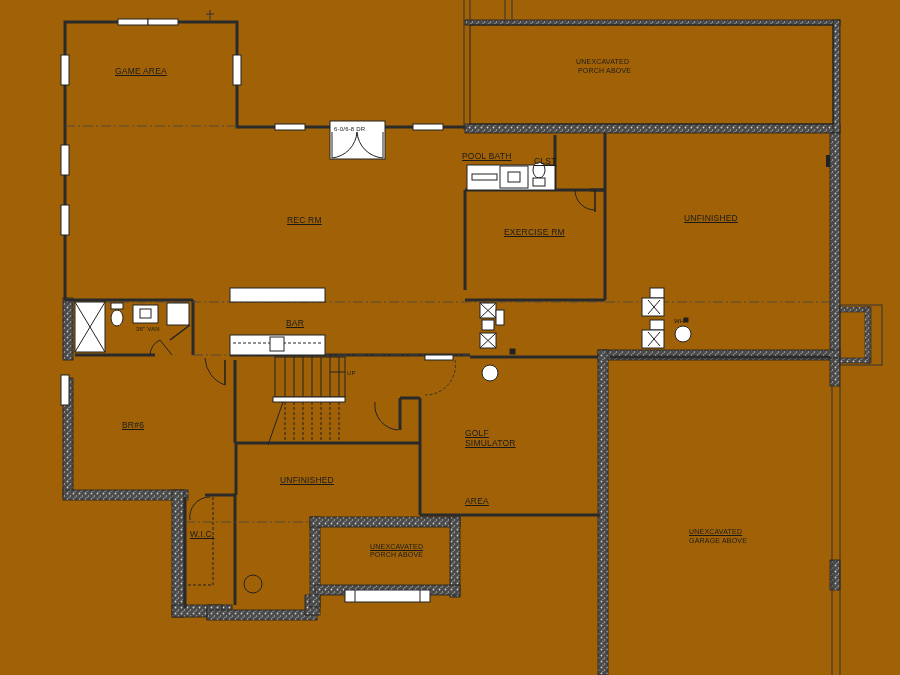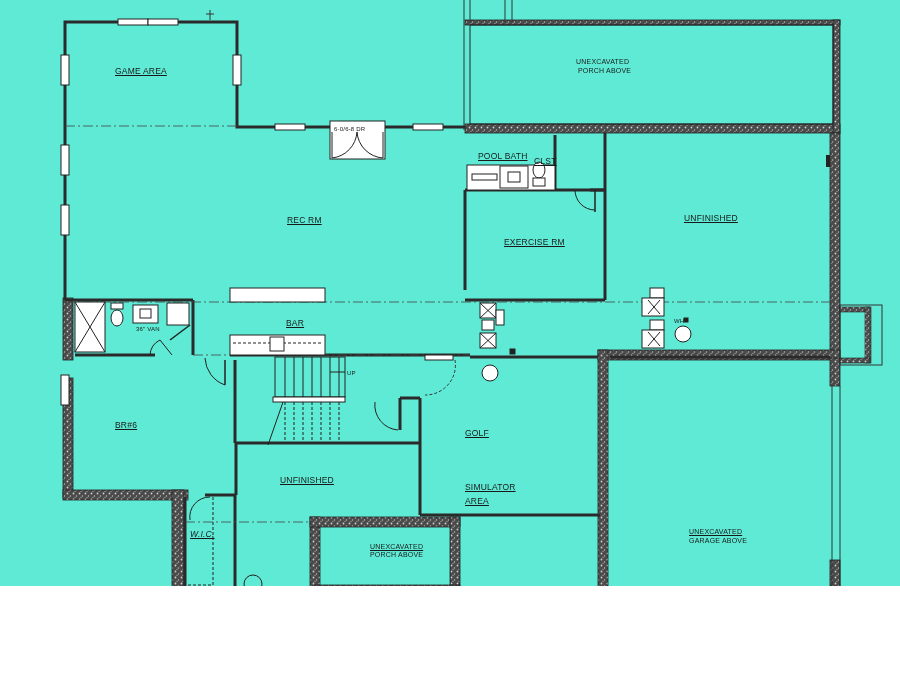--- a/index.html
+++ b/index.html
@@ -1,16 +1,16 @@
 <!DOCTYPE html>
 <html><head>
 <meta charset="utf-8">
 <style>
   html, body { margin:0; padding:0; background:#ffffff; }
-  #plan { position:relative; width:900px; height:586px; overflow:hidden; background:#5eead4; }
+  #plan { position:relative; width:900px; height:675px; overflow:hidden; background:#a16207; }
   #plan svg { position:absolute; left:0; top:0; }
   .lbl { position:absolute; font-family:"Liberation Sans", sans-serif; font-size:8.5px; color:#1a1a1a;
          text-transform:uppercase; letter-spacing:0.2px; white-space:nowrap; line-height:10px; }
   .u { text-decoration:underline; }
   .tiny { font-size:6px; }
   .ml { text-align:right; }
 </style>
 </head>
 <body>
 
@@ -219,30 +219,30 @@
     <rect x="345" y="590" width="85" height="12"></rect>
     <line x1="355" y1="590" x2="355" y2="602"></line>
     <line x1="420" y1="590" x2="420" y2="602"></line>
   </g>
 </svg>
 
 <div class="lbl u" style="left:115px;top:66px;">GAME AREA</div>
 <div class="lbl" style="left:576px;top:57px;font-size:7px;">UNEXCAVATED</div>
 <div class="lbl" style="left:578px;top:66px;font-size:7px;">PORCH ABOVE</div>
 <div class="lbl u" style="left:276px;top:215px;margin-left:11px;">REC RM</div>
-<div class="lbl u" style="left:478px;top:151px;">POOL BATH</div>
+<div class="lbl u" style="left:462px;top:151px;">POOL BATH</div>
 <div class="lbl u" style="left:534px;top:156px;">CLST</div>
-<div class="lbl u" style="left:504px;top:237px;text-align:right;">EXERCISE RM</div>
+<div class="lbl u" style="left:504px;top:227px;text-align:right;">EXERCISE RM</div>
 <div class="lbl u" style="left:684px;top:213px;">UNFINISHED</div>
 <div class="lbl u" style="left:262px;top:318px;margin-left:24px;">BAR</div>
-<div class="lbl u" style="left:115px;top:420px;">BR#6</div>
-<div class="lbl u" style="left:190px;top:529px;font-style:italic;">W.I.C.</div>
+<div class="lbl u" style="left:122px;top:420px;">BR#6</div>
+<div class="lbl u" style="left:190px;top:529px;">W.I.C.</div>
 <div class="lbl u" style="left:280px;top:475px;">UNFINISHED</div>
 <div class="lbl u ml" style="left:465px;top:428px;">GOLF</div>
-<div class="lbl u ml" style="left:465px;top:438px;margin-top:44px;">SIMULATOR</div>
+<div class="lbl u ml" style="left:465px;top:438px;">SIMULATOR</div>
 <div class="lbl u ml" style="left:465px;top:448px;margin-top:48px;">AREA</div>
 <div class="lbl u" style="left:370px;top:542px;font-size:7px;">UNEXCAVATED</div>
 <div class="lbl" style="left:370px;top:550px;font-size:7px;">PORCH ABOVE</div>
 <div class="lbl u" style="left:689px;top:527px;font-size:7px;">UNEXCAVATED</div>
 <div class="lbl" style="left:689px;top:536px;font-size:7px;">GARAGE ABOVE</div>
 <div class="lbl tiny" style="left:334px;top:124px;">6-0/6-8 DR</div>
 <div class="lbl tiny" style="left:347px;top:368px;">UP</div>
 <div class="lbl tiny" style="left:136px;top:324px;">36" VAN</div>
 <div class="lbl tiny" style="left:674px;top:316px;">WH</div>
 </div>

